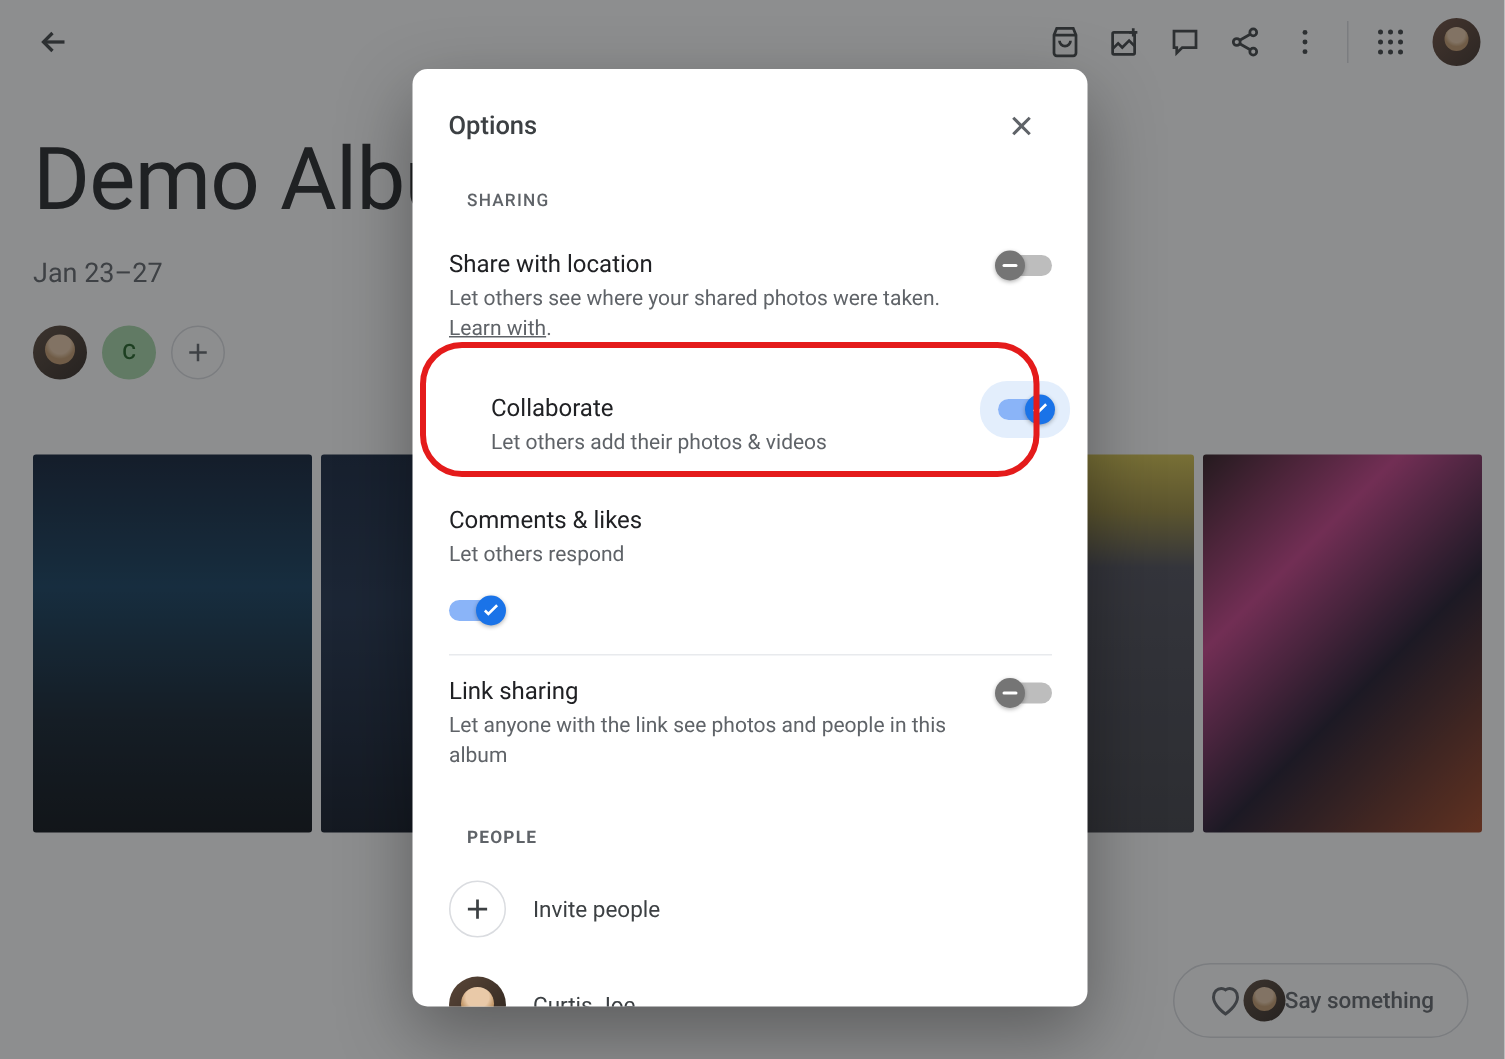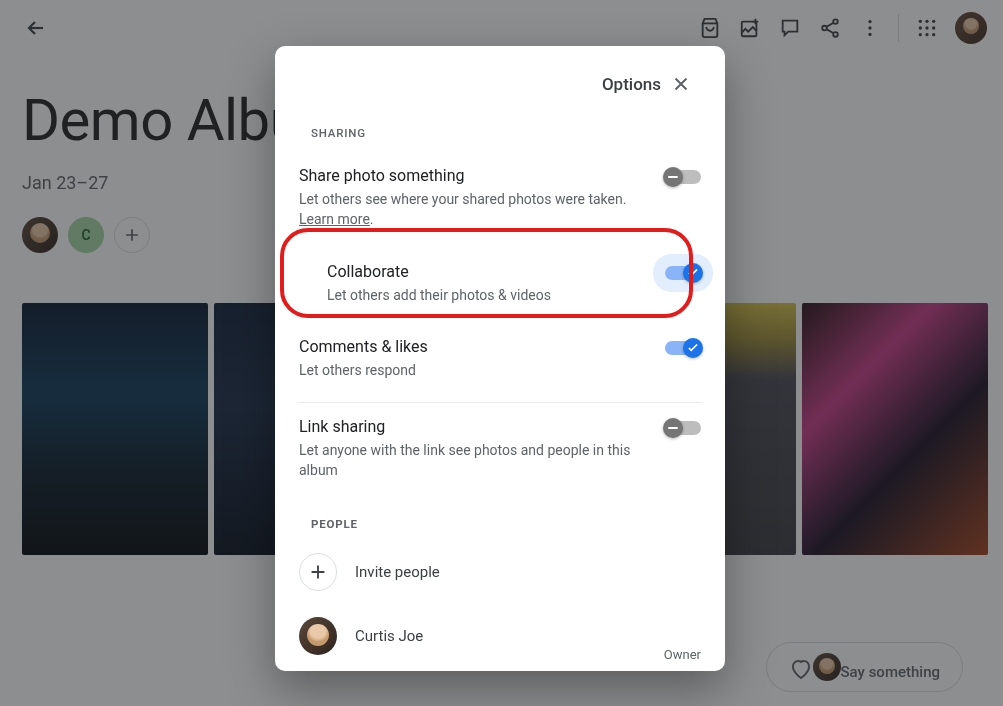--- a/index.html
+++ b/index.html
@@ -81,22 +81,22 @@
     height:252px; border-radius:2px;
     background:#223344;
   }
   .p1{ flex:0 0 186px; background:linear-gradient(180deg,#0a1a32 0%,#0f3a5c 35%,#0b1a28 70%,#050a10 100%);}
   .p2{ flex:0 0 188px; background:linear-gradient(180deg,#10203a,#1a2c4a 40%,#0a1220);}
   .p3{ flex:0 0 192px; background:linear-gradient(135deg,#2a2116,#5a4428);}
   .p4{ flex:0 0 190px; background:linear-gradient(180deg,#d4c04a,#9a8a3a 15%,#4a4a55 30%,#3a3a42 100%);}
   .p5{ flex:0 0 186px; background:linear-gradient(135deg,#2a141a,#c83c88 30%,#1a1226 60%,#a4421e 100%);}
   .comment-pill{
     position:absolute;
-    right:40px; bottom:14px;
-    display:flex; align-items:flex-end; gap:0;
+    right:24px; bottom:14px;
+    display:flex; align-items:center; gap:0;
     background:#fff; border:1px solid #dadce0;
     border-radius:30px;
     padding:10px 22px;
   }
   .heart{ color:#5f6368;}
   .mini-avatar{
     width:28px;height:28px;border-radius:50%;
     background:linear-gradient(135deg,#5a4638,#2d241e); position:relative; overflow:hidden;
   }
   .mini-avatar::after{content:"";position:absolute;left:6px;top:5px;width:16px;height:16px;border-radius:50%;
@@ -110,21 +110,20 @@
   }
   .dialog{
     position:absolute;
     left:275px; top:46px;
     width:450px; height:625px;
     background:#fff;
     border-radius:10px;
     box-shadow: 0 18px 48px rgba(0,0,0,.35);
     display:flex; flex-direction:column;
     overflow:hidden;
-    align-items:flex-end;
   }
   .dlg-header{
     display:flex; align-items:center; justify-content:space-between;
     padding:18px 24px 4px;
   }
   .dlg-title{ font-size:17px; font-weight:500; color:#3c4043;}
   .dlg-close{ width:40px;height:40px;display:flex;align-items:center;justify-content:center;color:#5f6368; border-radius:50%;}
   .dlg-body{
     flex:1; overflow-y:auto;
     padding: 0 24px 24px;
@@ -140,20 +139,21 @@
     margin: 18px 12px 12px;
   }
   .option-row{
     display:flex; align-items:flex-start; justify-content:space-between;
     padding: 14px 0;
     gap:16px;
   }
   .option-row.bordered{
     border-bottom:1px solid #e8eaed;
     padding-bottom:22px;
+    flex-direction:column;
   }
   .option-text{ flex:1; }
   .option-title{ font-size:16px; color:#202124; margin-bottom:4px;}
   .option-desc{ font-size:14px; color:#5f6368; line-height:1.45;}
   .learn{ text-decoration:underline; }
 
   .toggle{
     position:relative; width:36px; height:14px; flex:0 0 auto; margin-top:4px;
   }
   .toggle .track{
@@ -303,24 +303,24 @@
           <path d="M6 6l12 12M18 6L6 18"></path>
         </svg>
     </div>
   </div>
 
   <div class="dlg-body">
     <div class="section-label">SHARING</div>
 
     <div class="option-row">
       <div class="option-text">
-        <div class="option-title">Share photo something</div>
+        <div class="option-title">Share with location</div>
         <div class="option-desc">
           <span>Let others see where your shared photos were taken.</span>
-          <span class="learn">Learn more</span><span>.</span>
+          <span class="learn">Learn with</span><span>.</span>
         </div>
       </div>
       <div class="toggle">
         <div class="track"></div>
         <div class="knob">
             <div class="dash"></div>
           </div>
       </div>
     </div>
 

